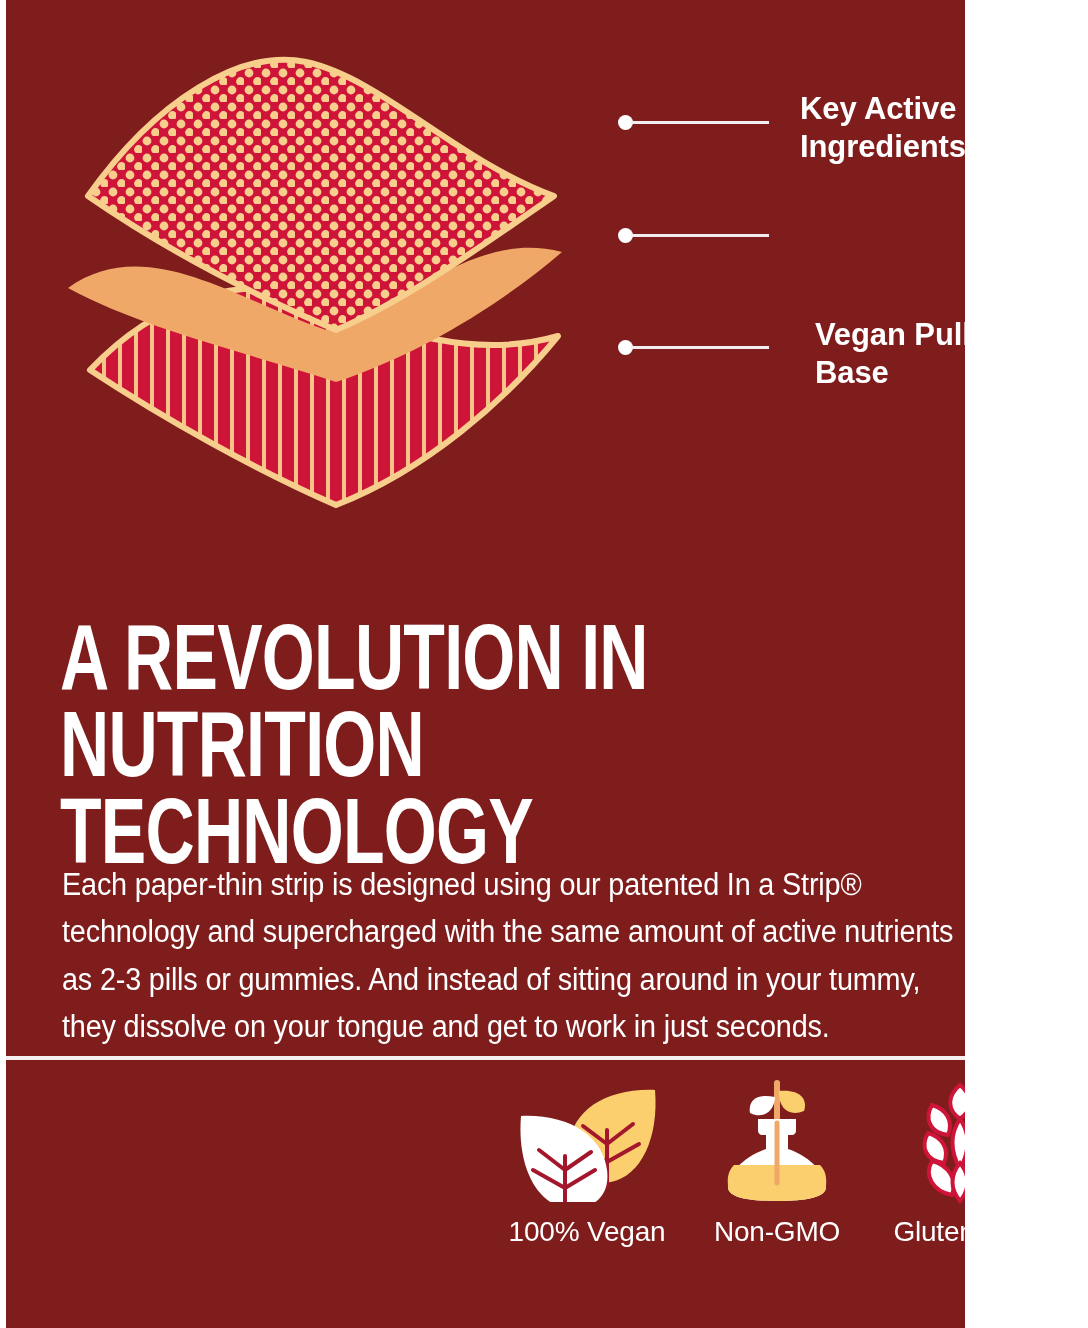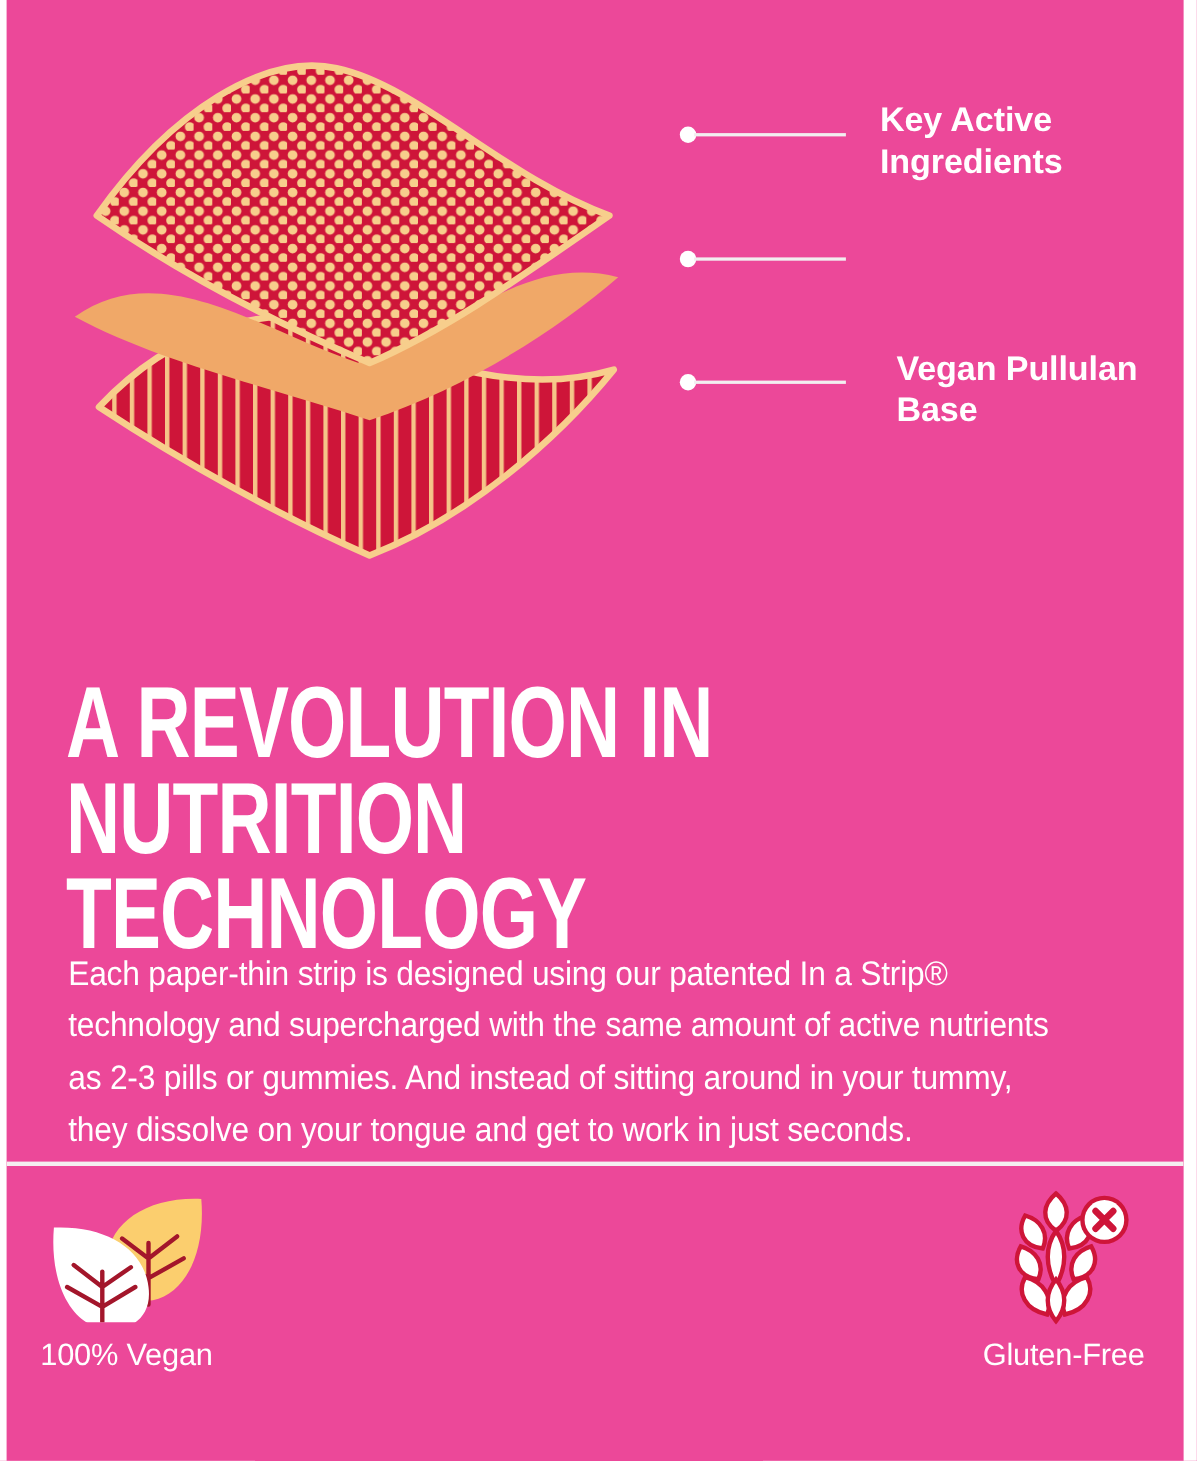--- a/index.html
+++ b/index.html
@@ -4,23 +4,24 @@
 <style>
   html,body{margin:0;padding:0;}
   body{
     width:1088px;height:1328px;
     background:#ffffff;
     font-family:"Liberation Sans", sans-serif;
     overflow:hidden;
   }
   .poster{
     position:absolute;left:6px;top:0;
-    width:1070px;height:1328px;
-    background:#ec4899;
+    width:947px;height:1328px;
+    background:#7f1d1d;
     overflow:hidden;
+    padding-left:12px;
   }
 
   
   .hero{position:absolute;left:0;top:0;width:620px;height:520px;}
   .hero svg{display:block;}
 
   
   .callouts{position:absolute;left:612px;top:70px;width:470px;}
   .callout{position:relative;display:flex;align-items:flex-start;}
   .callout + .callout{margin-top:0;}
@@ -63,21 +64,21 @@
     transform:scaleX(0.93);
     transform-origin:left top;
   }
 
   
   .divider{position:absolute;left:0;top:1056px;width:1070px;height:4px;background:#f4eff1;}
 
   
   .badges{
     position:absolute;left:0;top:1078px;width:1070px;height:220px;
-    display:flex;align-items:flex-start;justify-content:space-between;
+    display:flex;align-items:flex-start;justify-content:flex-end;
     padding:0 14px;box-sizing:border-box;
   }
   .badge{display:flex;flex-direction:column;align-items:center;width:190px;}
   .badge-icon{height:128px;display:flex;align-items:center;justify-content:center;}
   .badge-label{
     margin-top:10px;
     color:#ffffff;font-size:28px;letter-spacing:-0.2px;
     text-align:center;white-space:nowrap;
   }
 </style>
@@ -176,20 +177,36 @@
         <svg width="160" height="120" viewBox="0 0 160 120" xmlns="http://www.w3.org/2000/svg">
           <path d="M148,8 C100,6 66,28 62,62 C58,92 82,104 104,100 C134,94 152,56 148,8 Z" fill="#FBCE6E"></path>
           <path d="M100,48 L100,104 M100,62 L126,42 M100,80 L132,62 M100,62 L76,44 M100,80 L72,64" stroke="#A3162B" stroke-width="4" fill="none" stroke-linecap="round"></path>
           <path d="M14,34 C62,32 96,54 100,88 C104,118 80,130 58,126 C28,120 10,82 14,34 Z" fill="#ffffff"></path>
           <path d="M58,74 L58,128 M58,88 L32,68 M58,106 L26,88 M58,88 L84,70 M58,106 L88,88" stroke="#A3162B" stroke-width="4" fill="none" stroke-linecap="round"></path>
         </svg>
       </span>
       <span class="badge-label">100% Vegan</span>
     </div>
 
+    <div class="badge">
+      <span class="badge-icon">
+        <svg width="130" height="126" viewBox="0 0 130 126" xmlns="http://www.w3.org/2000/svg">
+          <path d="M65,4 L65,40" stroke="#F0A868" stroke-width="6" stroke-linecap="round"></path>
+          <path d="M63,18 C44,14 36,22 38,34 C50,40 62,34 63,18 Z" fill="#ffffff"></path>
+          <path d="M67,12 C88,10 96,20 92,32 C78,38 66,30 67,12 Z" fill="#FBCE6E"></path>
+          <path d="M46,40 L84,40 L84,52 C84,54 82,56 80,56 L50,56 C48,56 46,54 46,52 Z" fill="#ffffff"></path>
+          <path d="M54,56 L76,56 L76,70 C100,78 114,96 114,108 C114,118 96,122 65,122
+                   C34,122 16,118 16,108 C16,96 30,78 54,70 Z" fill="#ffffff"></path>
+          <path d="M22,86 C14,94 16,104 16,108 C16,118 34,122 65,122 C96,122 114,118 114,108
+                   C114,104 116,94 108,86 Z" fill="#FBCE6E"></path>
+          <path d="M65,44 L65,104" stroke="#F0A868" stroke-width="5" stroke-linecap="round"></path>
+        </svg>
+      </span>
+      <span class="badge-label">Non-GMO</span>
+    </div>
 
     <div class="badge">
       <span class="badge-icon">
         <svg width="130" height="126" viewBox="0 0 130 126" xmlns="http://www.w3.org/2000/svg">
           <g fill="#ffffff" stroke="#CE1539" stroke-width="4">
             <path d="M58,6 C46,16 44,30 58,40 C72,30 70,16 58,6 Z"></path>
             <path d="M30,26 C22,40 28,54 46,56 C52,42 44,30 30,26 Z"></path>
             <path d="M86,26 C94,40 88,54 70,56 C64,42 72,30 86,26 Z"></path>
             <path d="M26,54 C18,68 24,82 42,84 C48,70 40,58 26,54 Z"></path>
             <path d="M90,54 C98,68 92,82 74,84 C68,70 76,58 90,54 Z"></path>

